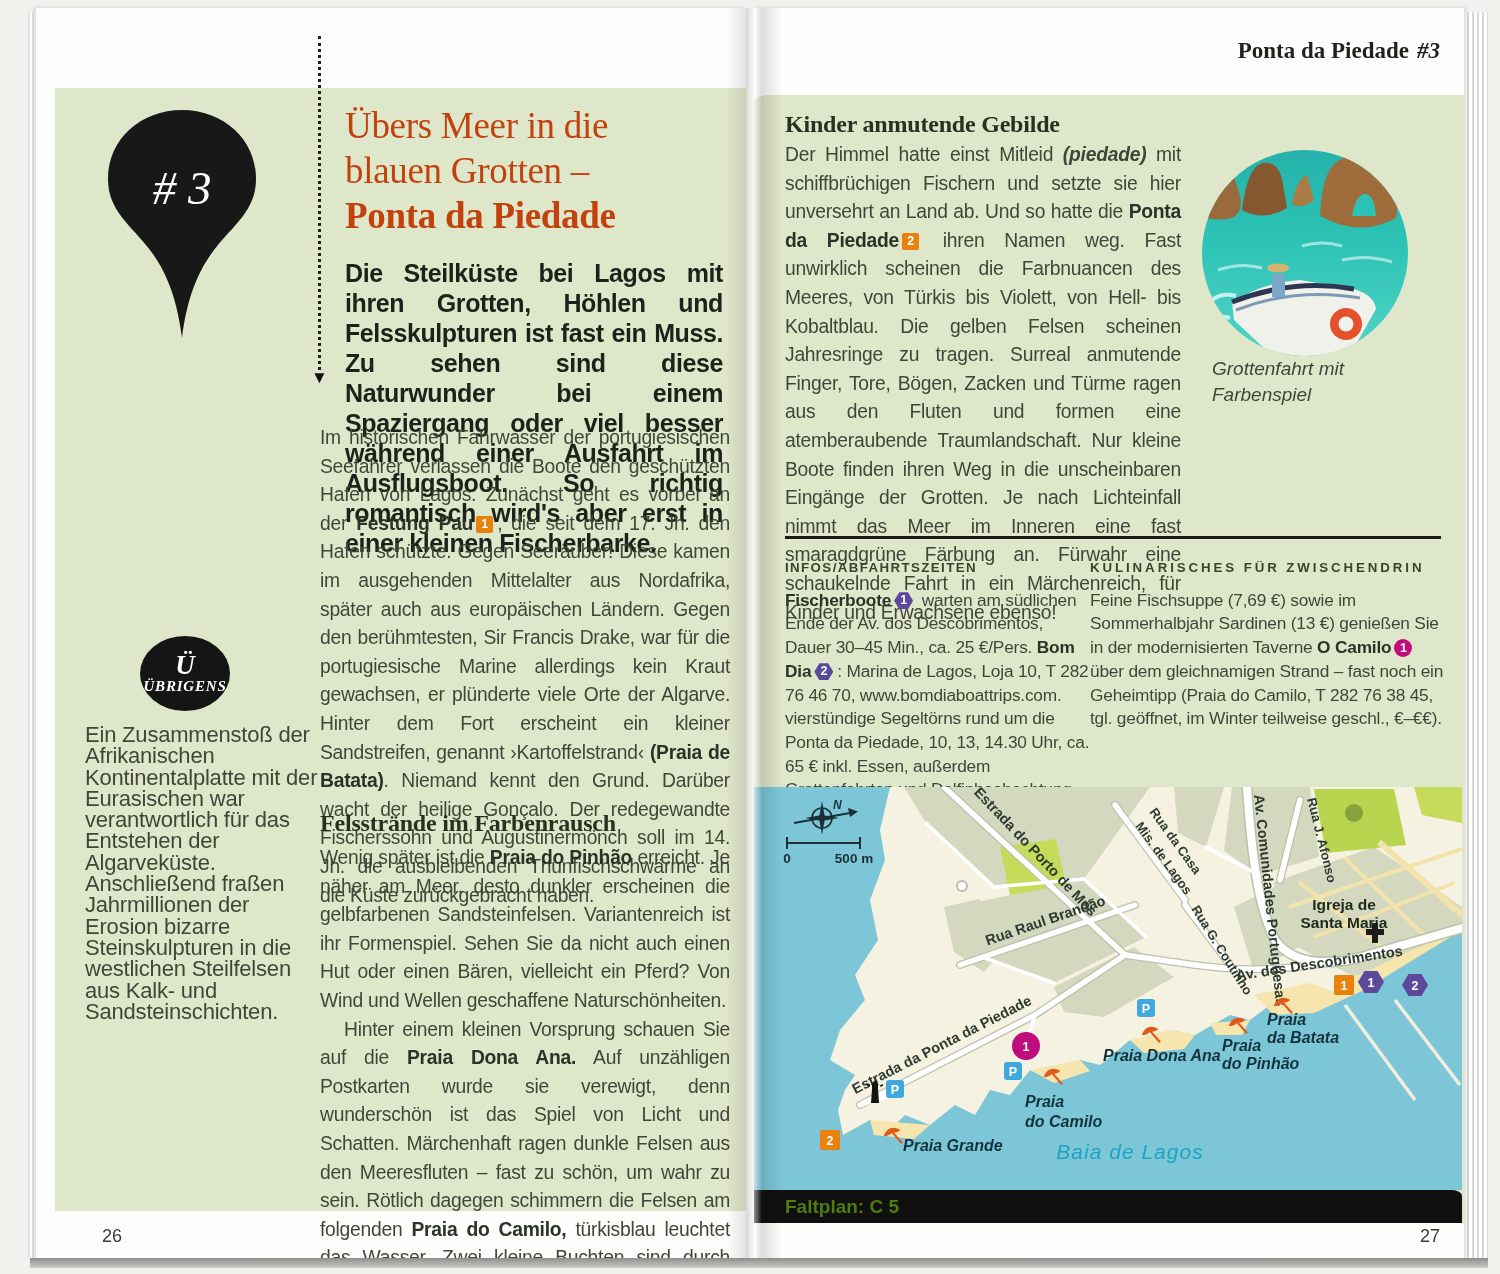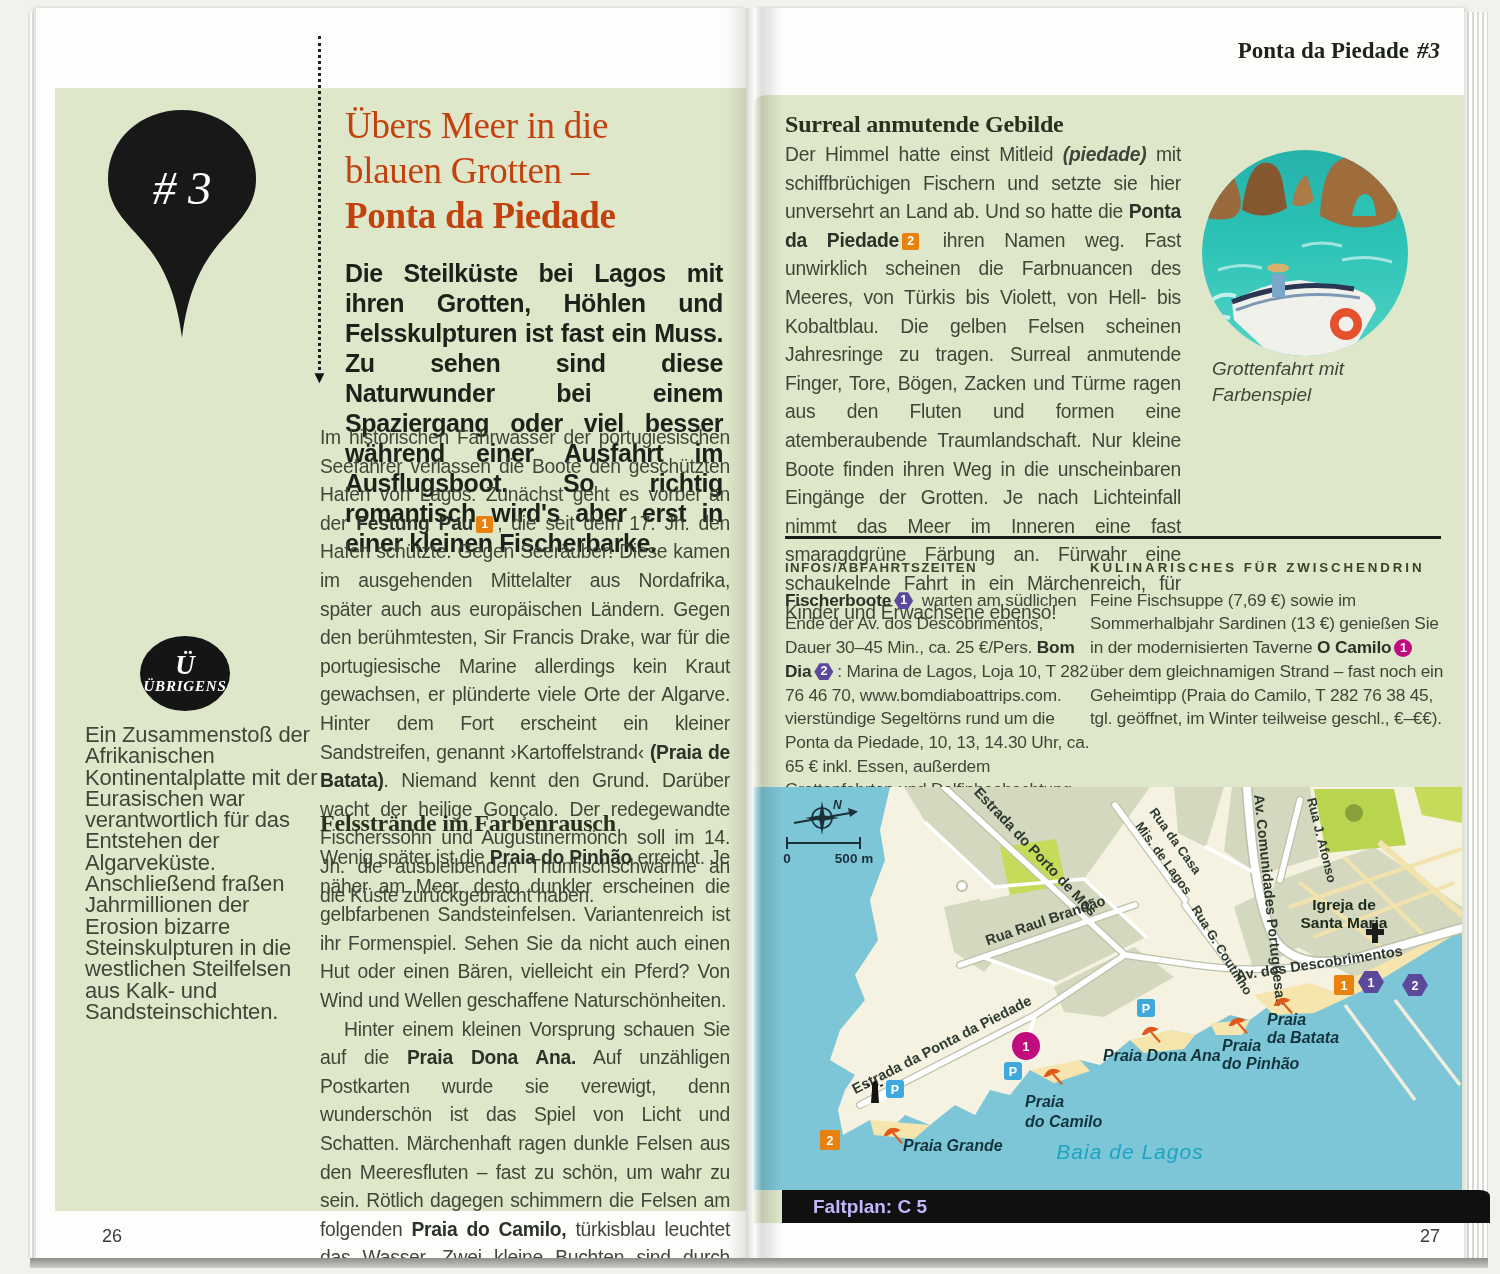--- a/index.html
+++ b/index.html
@@ -59,22 +59,22 @@
 
   
   .badge{display:inline-block;min-width:17px;height:17px;line-height:17px;font-size:12.5px;font-weight:700;
     color:#fff;text-align:center;margin:0 4px 0 3px;font-style:normal;vertical-align:1.5px;}
   .badge.sq{background:#e8820d;border-radius:2px;}
   .badge.hex{background:#5b4a9b;width:19px;clip-path:polygon(27% 0,73% 0,100% 50%,73% 100%,27% 100%,0 50%);}
   .badge.circ{background:#c00d7e;width:18px;height:18px;line-height:18px;border-radius:50%;}
 
   
   .mapWrap{position:absolute;left:0;top:779px;width:708px;height:403px;}
-  .faltplan{position:absolute;left:0;top:1182px;width:708px;height:33px;background:#101010;color:#c4b5fd;
-    font-weight:700;font-size:19px;line-height:33px;padding-left:31px;box-sizing:border-box;border-top-right-radius:10px 6px;margin-left:28px;}
+  .faltplan{position:absolute;left:0;top:1182px;width:708px;height:33px;background:#101010;color:#4d7c0f;
+    font-weight:700;font-size:19px;line-height:33px;padding-left:31px;box-sizing:border-box;border-top-right-radius:10px 6px;}
   svg text{font-family:"Liberation Sans",sans-serif;}
   .stLbl{font-size:14.5px;font-weight:700;fill:#2e3a30;}
   .stLblSm{font-size:13px;font-weight:700;fill:#2e3a30;}
   .beachLbl{font-size:16px;font-weight:700;font-style:italic;fill:#13333c;}
   .poiLbl{font-size:15.5px;font-weight:700;fill:#1c2a1c;}
   .bayLbl{font-size:21px;font-style:italic;fill:#1da4c2;letter-spacing:1px;}
   .mkTxt{font-size:12.5px;font-weight:700;fill:#fff;text-anchor:middle;}
   .scaleTxt{font-size:13.5px;font-weight:700;fill:#1c3038;}
 </style>
 </head>
@@ -120,21 +120,21 @@
     <div class="pageNum" style="left:66px;">26</div>
   </div>
 
   <div class="page" id="pageR">
     <div class="pageHeader">
       <span>Ponta da Piedade</span><span class="num">#3</span>
     </div>
 
     <div class="green" id="greenR"></div>
 
-    <div class="h2serif" style="left:31px;top:103px;">Surreal anmutende Gebilde</div>
+    <div class="h2serif" style="left:31px;top:103px;">Kinder anmutende Gebilde</div>
     <div class="bodytext" id="bodyR"><span>Der Himmel hatte einst Mitleid </span><span class="i">(piedade)</span><span> mit schiffbrüchigen Fischern und setzte sie hier unversehrt an Land ab. Und so hatte die </span><span class="b">Ponta da Piedade</span><span class="badge sq">2</span><span> ihren Namen weg. Fast unwirklich scheinen die Farbnuancen des Meeres, von Türkis bis Violett, von Hell- bis Kobaltblau. Die gelben Felsen scheinen Jahresringe zu tragen. Surreal anmutende Finger, Tore, Bögen, Zacken und Türme ragen aus den Fluten und formen eine atemberaubende Traumlandschaft. Nur kleine Boote finden ihren Weg in die unscheinbaren Eingänge der Grotten. Je nach Lichteinfall nimmt das Meer im Inneren eine fast smaragdgrüne Färbung an. Fürwahr eine schaukelnde Fahrt in ein Märchenreich, für Kinder und Erwachsene ebenso!</span></div>
 
     <div class="photoWrap">
       <svg viewBox="0 0 206 206" width="206" height="206">
         <defs>
           <linearGradient id="water" x1="0" y1="0" x2="0" y2="1">
             <stop offset="0" stop-color="#25b2ab"></stop>
               <stop offset="0.45" stop-color="#2cc3b6"></stop>
               <stop offset="1" stop-color="#52d4c6"></stop>
           </linearGradient>

